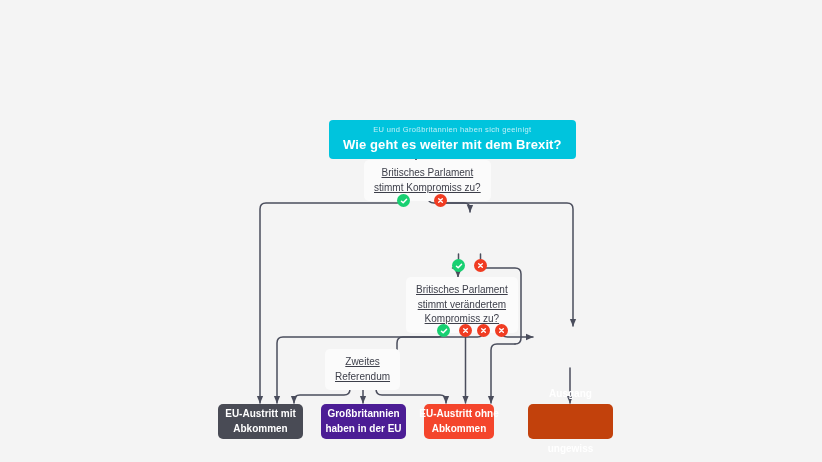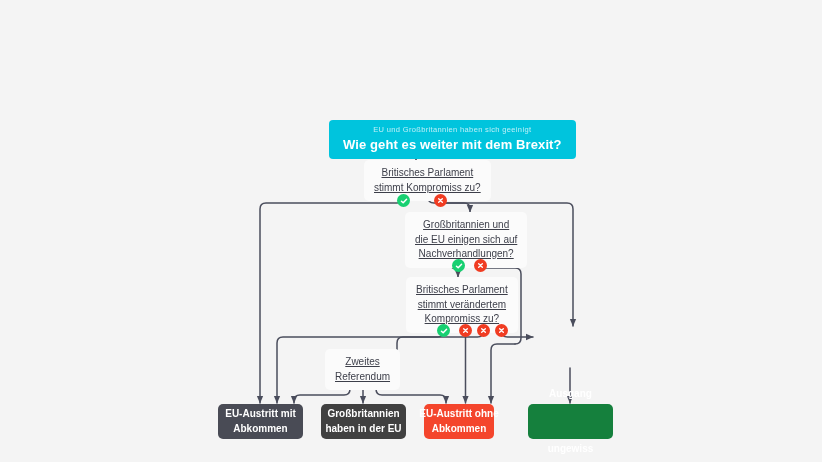--- a/index.html
+++ b/index.html
@@ -150,54 +150,49 @@
   <div class="node banner" style="left: 329px; top: 120px; background: rgb(0, 196, 221);">
     <div class="banner-kicker">EU und Großbritannien haben sich geeinigt</div>
     <div class="banner-title">Wie geht es weiter mit dem Brexit?</div>
   </div>
 
   <div class="node qnode" style="left:364px; top:160px;">
     <div>Britisches Parlament</div>
     <div>stimmt Kompromiss zu?</div>
   </div>
 
-  <div class="node qnode" style="left:405px; top:212px;">
-    <div>Großbritannien und</div>
-    <div>die EU einigen sich auf</div>
-    <div>Nachverhandlungen?</div>
-  </div>
 
   <div class="node qnode" style="left:406px; top:277px;">
     <div>Britisches Parlament</div>
     <div>stimmt verändertem</div>
     <div>Kompromiss zu?</div>
   </div>
 
   <div class="node qnode" style="left:325px; top:349px;">
     <div>Zweites</div>
     <div>Referendum</div>
   </div>
 
 
   <div class="node outcome" style="left: 218px; top: 404px; width: 85px; height: 35px; background: rgb(73, 75, 85);">
     <div>EU-Austritt mit</div>
     <div>Abkommen</div>
   </div>
 
-  <div class="node outcome" style="left: 321px; top: 404px; width: 85px; height: 35px; background: #404040;">
+  <div class="node outcome" style="left: 321px; top: 404px; width: 85px; height: 35px; background: #4c1d95;">
     <div>Großbritannien</div>
     <div>haben in der EU</div>
   </div>
 
   <div class="node outcome" style="left: 424px; top: 404px; width: 70px; height: 35px; background: rgb(244, 69, 44);">
     <div>EU-Austritt ohne</div>
     <div>Abkommen</div>
   </div>
 
-  <div class="node outcome" style="left: 528px; top: 404px; width: 85px; height: 35px; background: #15803d; gap: 40px;">
+  <div class="node outcome" style="left: 528px; top: 404px; width: 85px; height: 35px; background: #c2410c; gap: 40px;">
     <div>Ausgang</div>
     <div>ungewiss</div>
   </div>
 
   <div id="badge-layer">
       <div class="badge badge-yes" style="left: 397px; top: 194px; background: rgb(23, 208, 113);">
         <svg width="8" height="8" viewBox="0 0 10 10">
           <path d="M1.8 5.2 L4 7.3 L8.2 2.7" fill="none" stroke="#ffffff" stroke-width="1.8" stroke-linecap="round" stroke-linejoin="round"></path>
         </svg>
       </div>

